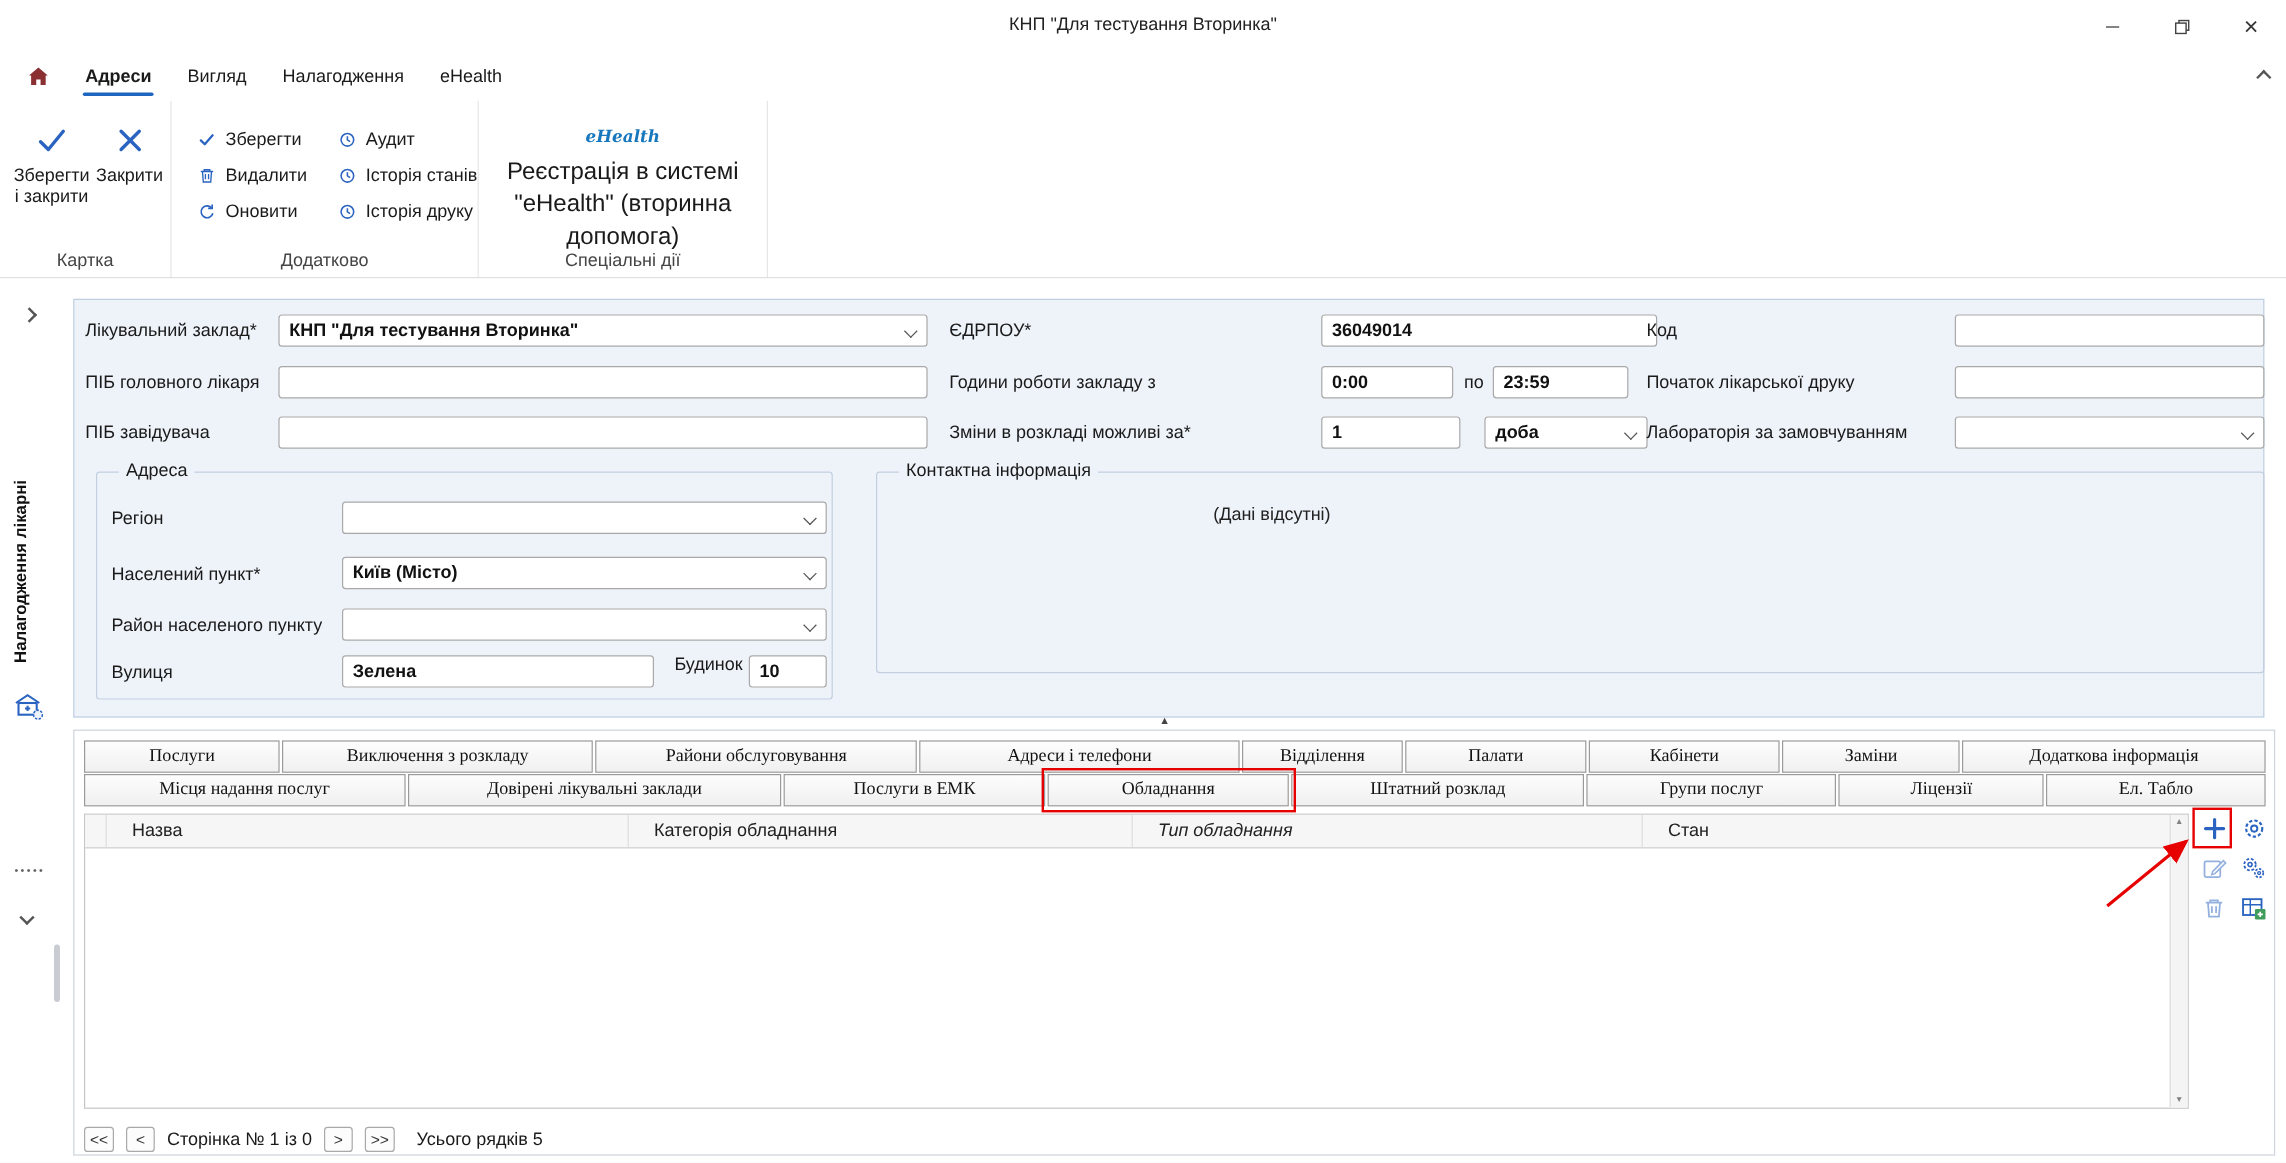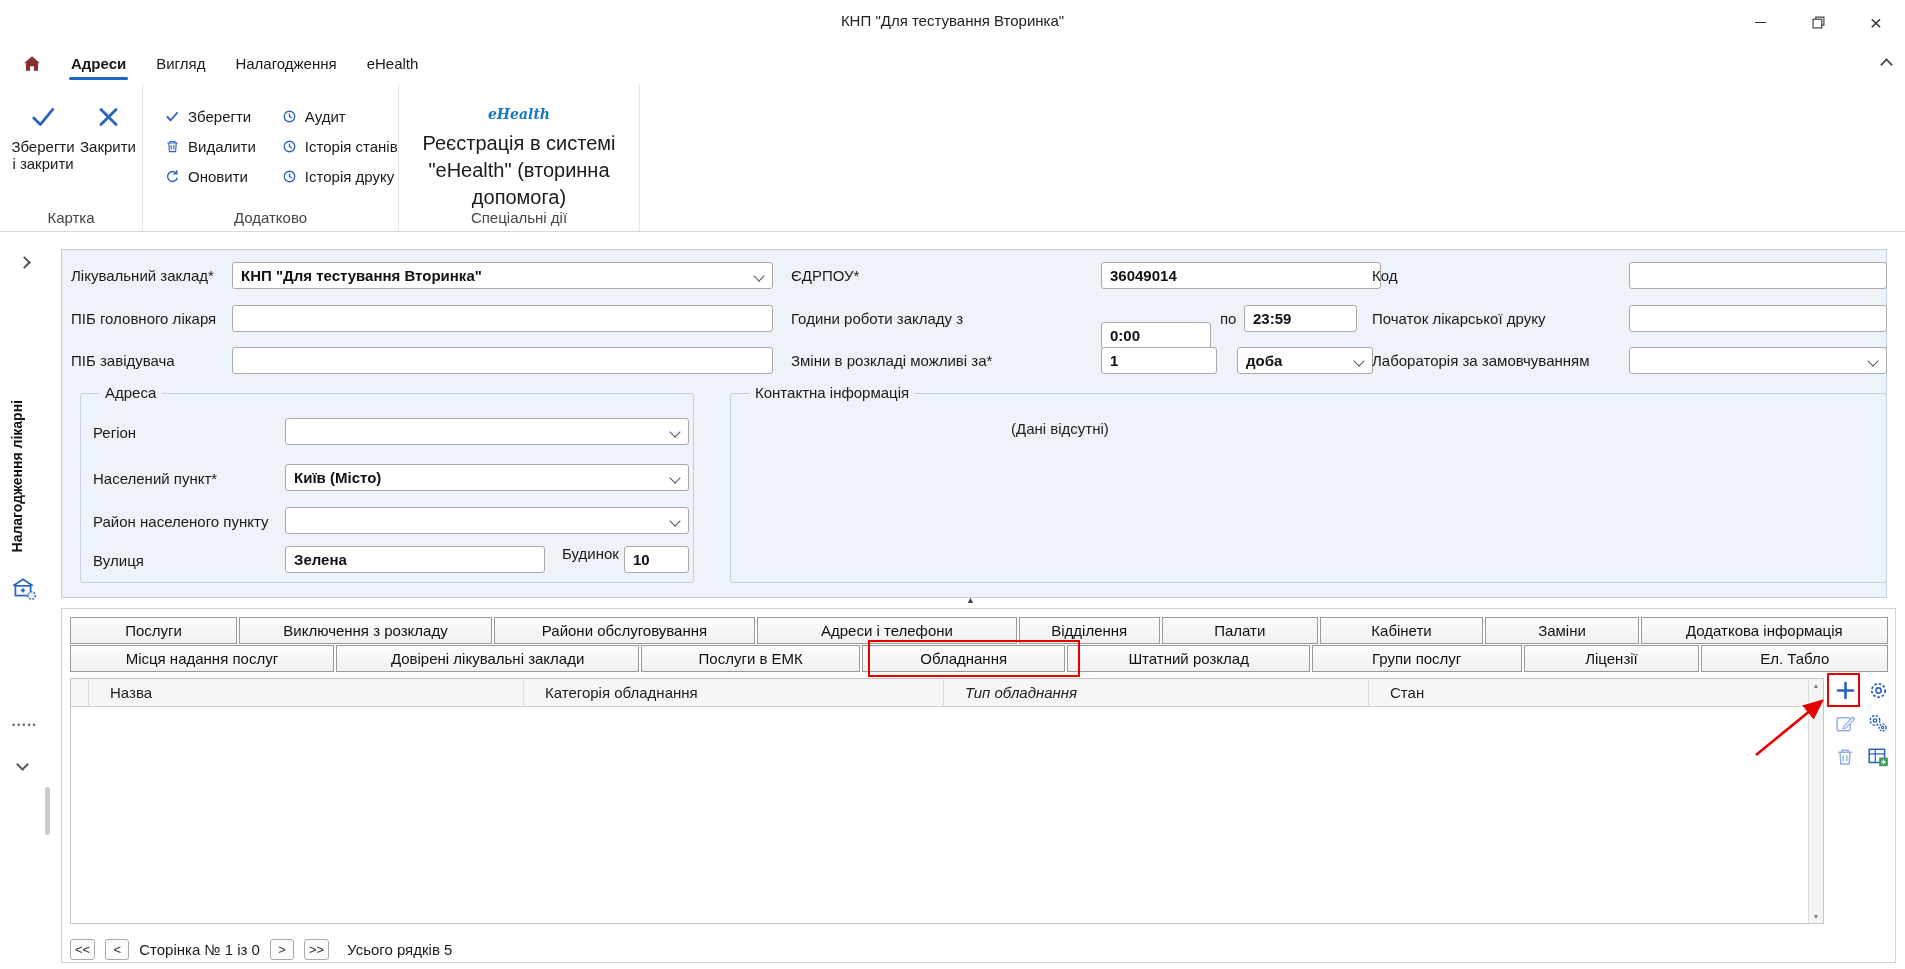--- a/index.html
+++ b/index.html
@@ -66,21 +66,21 @@
                   border-right:1.6px solid #555; border-bottom:1.6px solid #555; transform:rotate(45deg); }
   .gbox { position:absolute; border:1px solid #c2cfdf; border-radius:3px; }
   .gbox-legend { position:absolute; top:-10px; left:18px; background:#eef3fa; padding:0 6px; font-size:15px; }
   .empty-note { position:absolute; font-size:15px; color:#222; }
   .panel-collapse { position:absolute; left:966px; top:363px; font-size:9px; color:#444; }
 
   
   .lower-panel { position:absolute; left:61px; top:376px; width:1835px; height:355px; background:#fff; border:1px solid #ced4db; }
   .tabs-row { position:absolute; left:8px; width:1818px; height:27px; display:flex; gap:2px; }
   .ltab { border:1px solid #9a9a9a; background:linear-gradient(#fdfdfd,#f0f0f0); display:flex; align-items:center;
-          justify-content:center; font-size:15px; padding:0 12px; white-space:nowrap; overflow:hidden; color:#111; }
+          justify-content:center; font-size:15px; padding:0 2px; white-space:nowrap; overflow:hidden; color:#111;font-family:Liberation Serif, serif; }
   .grid-table { position:absolute; left:8px; top:69px; width:1754px; height:246px; border:1px solid #c6c6c6; background:#fff; }
   .gt-header { position:absolute; left:0; top:0; right:15px; height:28px; background:#f6f6f6; border-bottom:1px solid #cfcfcf; display:flex; }
   .gt-col { border-right:1px solid #dedede; display:flex; align-items:center; padding-left:21px; font-size:15px; color:#222;
             white-space:nowrap; overflow:hidden; }
   .gt-scroll { position:absolute; right:0; top:0; width:15px; height:100%; background:#f4f4f4; border-left:1px solid #ddd; }
   .scroll-caret { position:absolute; left:0; right:0; text-align:center; font-size:7px; color:#808080; }
   .sic { position:absolute; width:24px; height:24px; display:flex; align-items:center; justify-content:center; }
   .sic.dim { opacity:.5; }
   .pager { position:absolute; left:8px; top:330px; display:flex; align-items:center; gap:10px; font-size:15px; color:#1a1a1a; }
   .pbtn { min-width:24px; height:21px; border:1px solid #a9a9a9; border-radius:3px; background:#fcfcfc;
@@ -231,21 +231,21 @@
       <div class="lbl" style="left:9px;top:17px;">Лікувальний заклад*</div>
       <div class="combo bold" style="left:170px;top:12px;width:541px;">КНП "Для тестування Вторинка"</div>
       <div class="lbl" style="left:729px;top:17px;">ЄДРПОУ*</div>
       <input class="inp bold" style="left: 1039px; top: 12px; width: 280px;" value="36049014">
       <div class="lbl" style="left:1310px;top:17px;">Код</div>
       <input class="inp" style="left: 1567px; top: 12px; width: 258px;">
 
       <div class="lbl" style="left:9px;top:60px;">ПІБ головного лікаря</div>
       <input class="inp" style="left: 170px; top: 55px; width: 541px;">
       <div class="lbl" style="left:729px;top:60px;">Години роботи закладу з</div>
-      <input class="inp bold" style="left: 1039px; top: 72px; width: 110px;" value="0:00">
+      <input class="inp bold" style="left: 1039px; top: 55px; width: 110px;" value="0:00">
       <div class="lbl" style="left:1158px;top:60px;">по</div>
       <input class="inp bold" style="left: 1182px; top: 55px; width: 113px;" value="23:59">
       <div class="lbl" style="left:1310px;top:60px;">Початок лікарської друку</div>
       <input class="inp" style="left: 1567px; top: 55px; width: 258px;">
 
       <div class="lbl" style="left:9px;top:102px;">ПІБ завідувача</div>
       <input class="inp" style="left: 170px; top: 97px; width: 541px;">
       <div class="lbl" style="left:729px;top:102px;">Зміни в розкладі можливі за*</div>
       <input class="inp bold" style="left: 1039px; top: 97px; width: 116px;" value="1">
       <div class="combo bold" style="left:1175px;top:97px;width:136px;">доба</div>
@@ -259,21 +259,21 @@
         <div class="lbl" style="left:12px;top:76px;">Населений пункт*</div>
         <div class="combo bold" style="left:204px;top:70px;width:404px;">Київ (Місто)</div>
         <div class="lbl" style="left:12px;top:119px;">Район населеного пункту</div>
         <div class="combo" style="left:204px;top:113px;width:404px;"></div>
         <div class="lbl" style="left:12px;top:158px;">Вулиця</div>
         <input class="inp bold" style="left: 204px; top: 152px; width: 260px;" value="Зелена">
         <div class="lbl" style="left:481px;top:151px;">Будинок</div>
         <input class="inp bold" style="left: 543px; top: 152px; width: 65px;" value="10">
       </div>
 
-      <div class="gbox" style="left:668px;top:143px;width:1157px;height:190px;">
+      <div class="gbox" style="left:668px;top:143px;width:1157px;height:168px;">
         <div class="gbox-legend">Контактна інформація</div>
         <div class="empty-note" style="left:280px;top:26px;">(Дані відсутні)</div>
       </div>
     </div>
 
     <div class="panel-collapse">▲</div>
 
     <div class="lower-panel">
 
       <div class="tabs-row" style="top:8px;">

